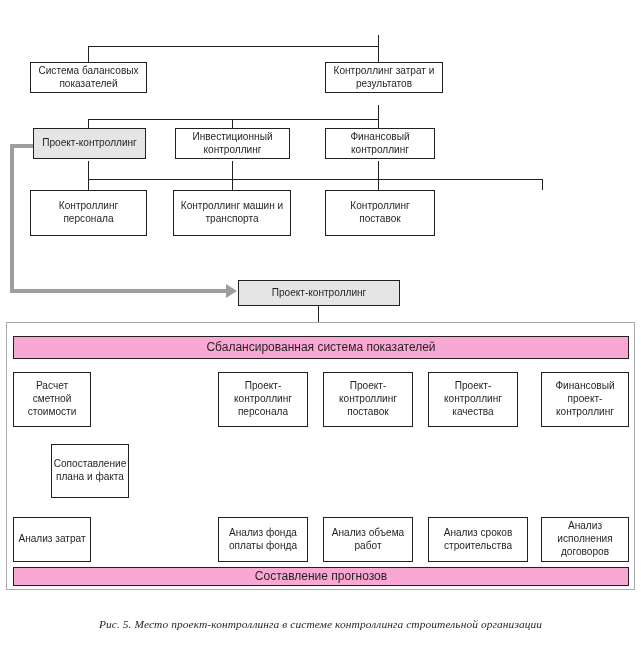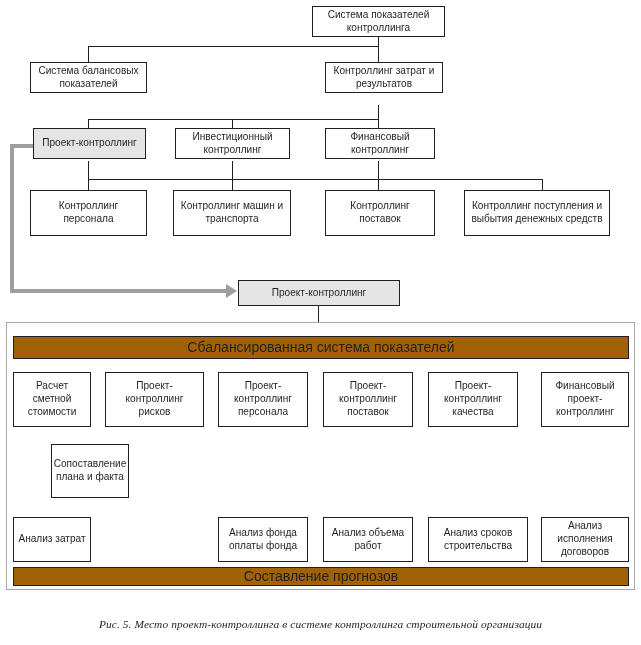--- a/index.html
+++ b/index.html
@@ -30,23 +30,23 @@
     font-size: 10.1px;
     line-height: 1.28;
     color: #231f20;
     padding: 2px 3px;
     z-index: 5;
   }
   .box.shaded {
     background: #e5e5e5;
   }
   .box.bar {
-    background: #a16207;
+    background: #f9a8d4;
     border: 1.3px solid #231f20;
-    font-size: 14px;
+    font-size: 12px;
   }
   .line {
     position: absolute;
     background: #231f20;
     z-index: 1;
   }
   .hline { height: 1.2px; }
   .vline { width: 1.2px; }
 
   .gline {
@@ -115,48 +115,45 @@
   <div class="line vline" style="left:378px; top:179px; height:11px;"></div>
   <div class="line vline" style="left:542px; top:179px; height:11px;"></div>
 
   <div class="gline gv" style="left:10px; top:146px; height:147px;"></div>
   <div class="gline gh" style="left:10px; top:144px; width:28px;"></div>
   <div class="gline gh" style="left:10px; top:289px; width:218px;"></div>
   <div class="arrowhead" style="left:226px; top:284px;"></div>
 
   <div class="line vline" style="left:318px; top:306px; height:30px;"></div>
 
-  <div class="box" style="left:312px; top:6px; width:133px; height:31px;">Система показателей контроллинга</div>
 
   <div class="box" style="left:30px; top:62px; width:117px; height:31px;">Система балансовых показателей</div>
 
   <div class="box" style="left:325px; top:62px; width:118px; height:31px;">Контроллинг затрат и результатов</div>
 
   <div class="box shaded" style="left:33px; top:128px; width:113px; height:31px;">Проект-контроллинг</div>
 
   <div class="box" style="left:325px; top:128px; width:110px; height:31px;">Финансовый контроллинг</div>
 
   <div class="box" style="left:175px; top:128px; width:115px; height:31px;">Инвестиционный контроллинг</div>
 
   <div class="box" style="left:30px; top:190px; width:117px; height:46px;">Контроллинг персонала</div>
 
   <div class="box" style="left:173px; top:190px; width:118px; height:46px;">Контроллинг машин и транспорта</div>
 
   <div class="box" style="left:325px; top:190px; width:110px; height:46px;">Контроллинг поставок</div>
 
-  <div class="box" style="left:464px; top:190px; width:146px; height:46px;">Контроллинг поступления и выбытия денежных средств</div>
 
   <div class="box shaded" style="left:238px; top:280px; width:162px; height:26px;">Проект-контроллинг</div>
 
   <div id="panel"></div>
 
   <div class="box bar" style="left:13px; top:336px; width:616px; height:23px;">Сбалансированная система показателей</div>
 
   <div class="box" style="left:13px; top:372px; width:78px; height:55px;">Расчет сметной стоимости</div>
-  <div class="box" style="left:105px; top:372px; width:99px; height:55px;">Проект-контроллинг рисков</div>
   <div class="box" style="left:218px; top:372px; width:90px; height:55px;">Проект-контроллинг персонала</div>
   <div class="box" style="left:323px; top:372px; width:90px; height:55px;">Проект-контроллинг поставок</div>
   <div class="box" style="left:428px; top:372px; width:90px; height:55px;">Проект-контроллинг качества</div>
   <div class="box" style="left:541px; top:372px; width:88px; height:55px;">Финансовый проект-контроллинг</div>
 
   <div class="line vline" style="left:51px; top:427px; height:18px;"></div>
 
   <div class="box" style="left:13px; top:444px; width:78px; height:54px;margin-left:38px;">Сопоставление плана и факта</div>
 
   <div class="line vline" style="left:51px; top:498px; height:12px;"></div>

